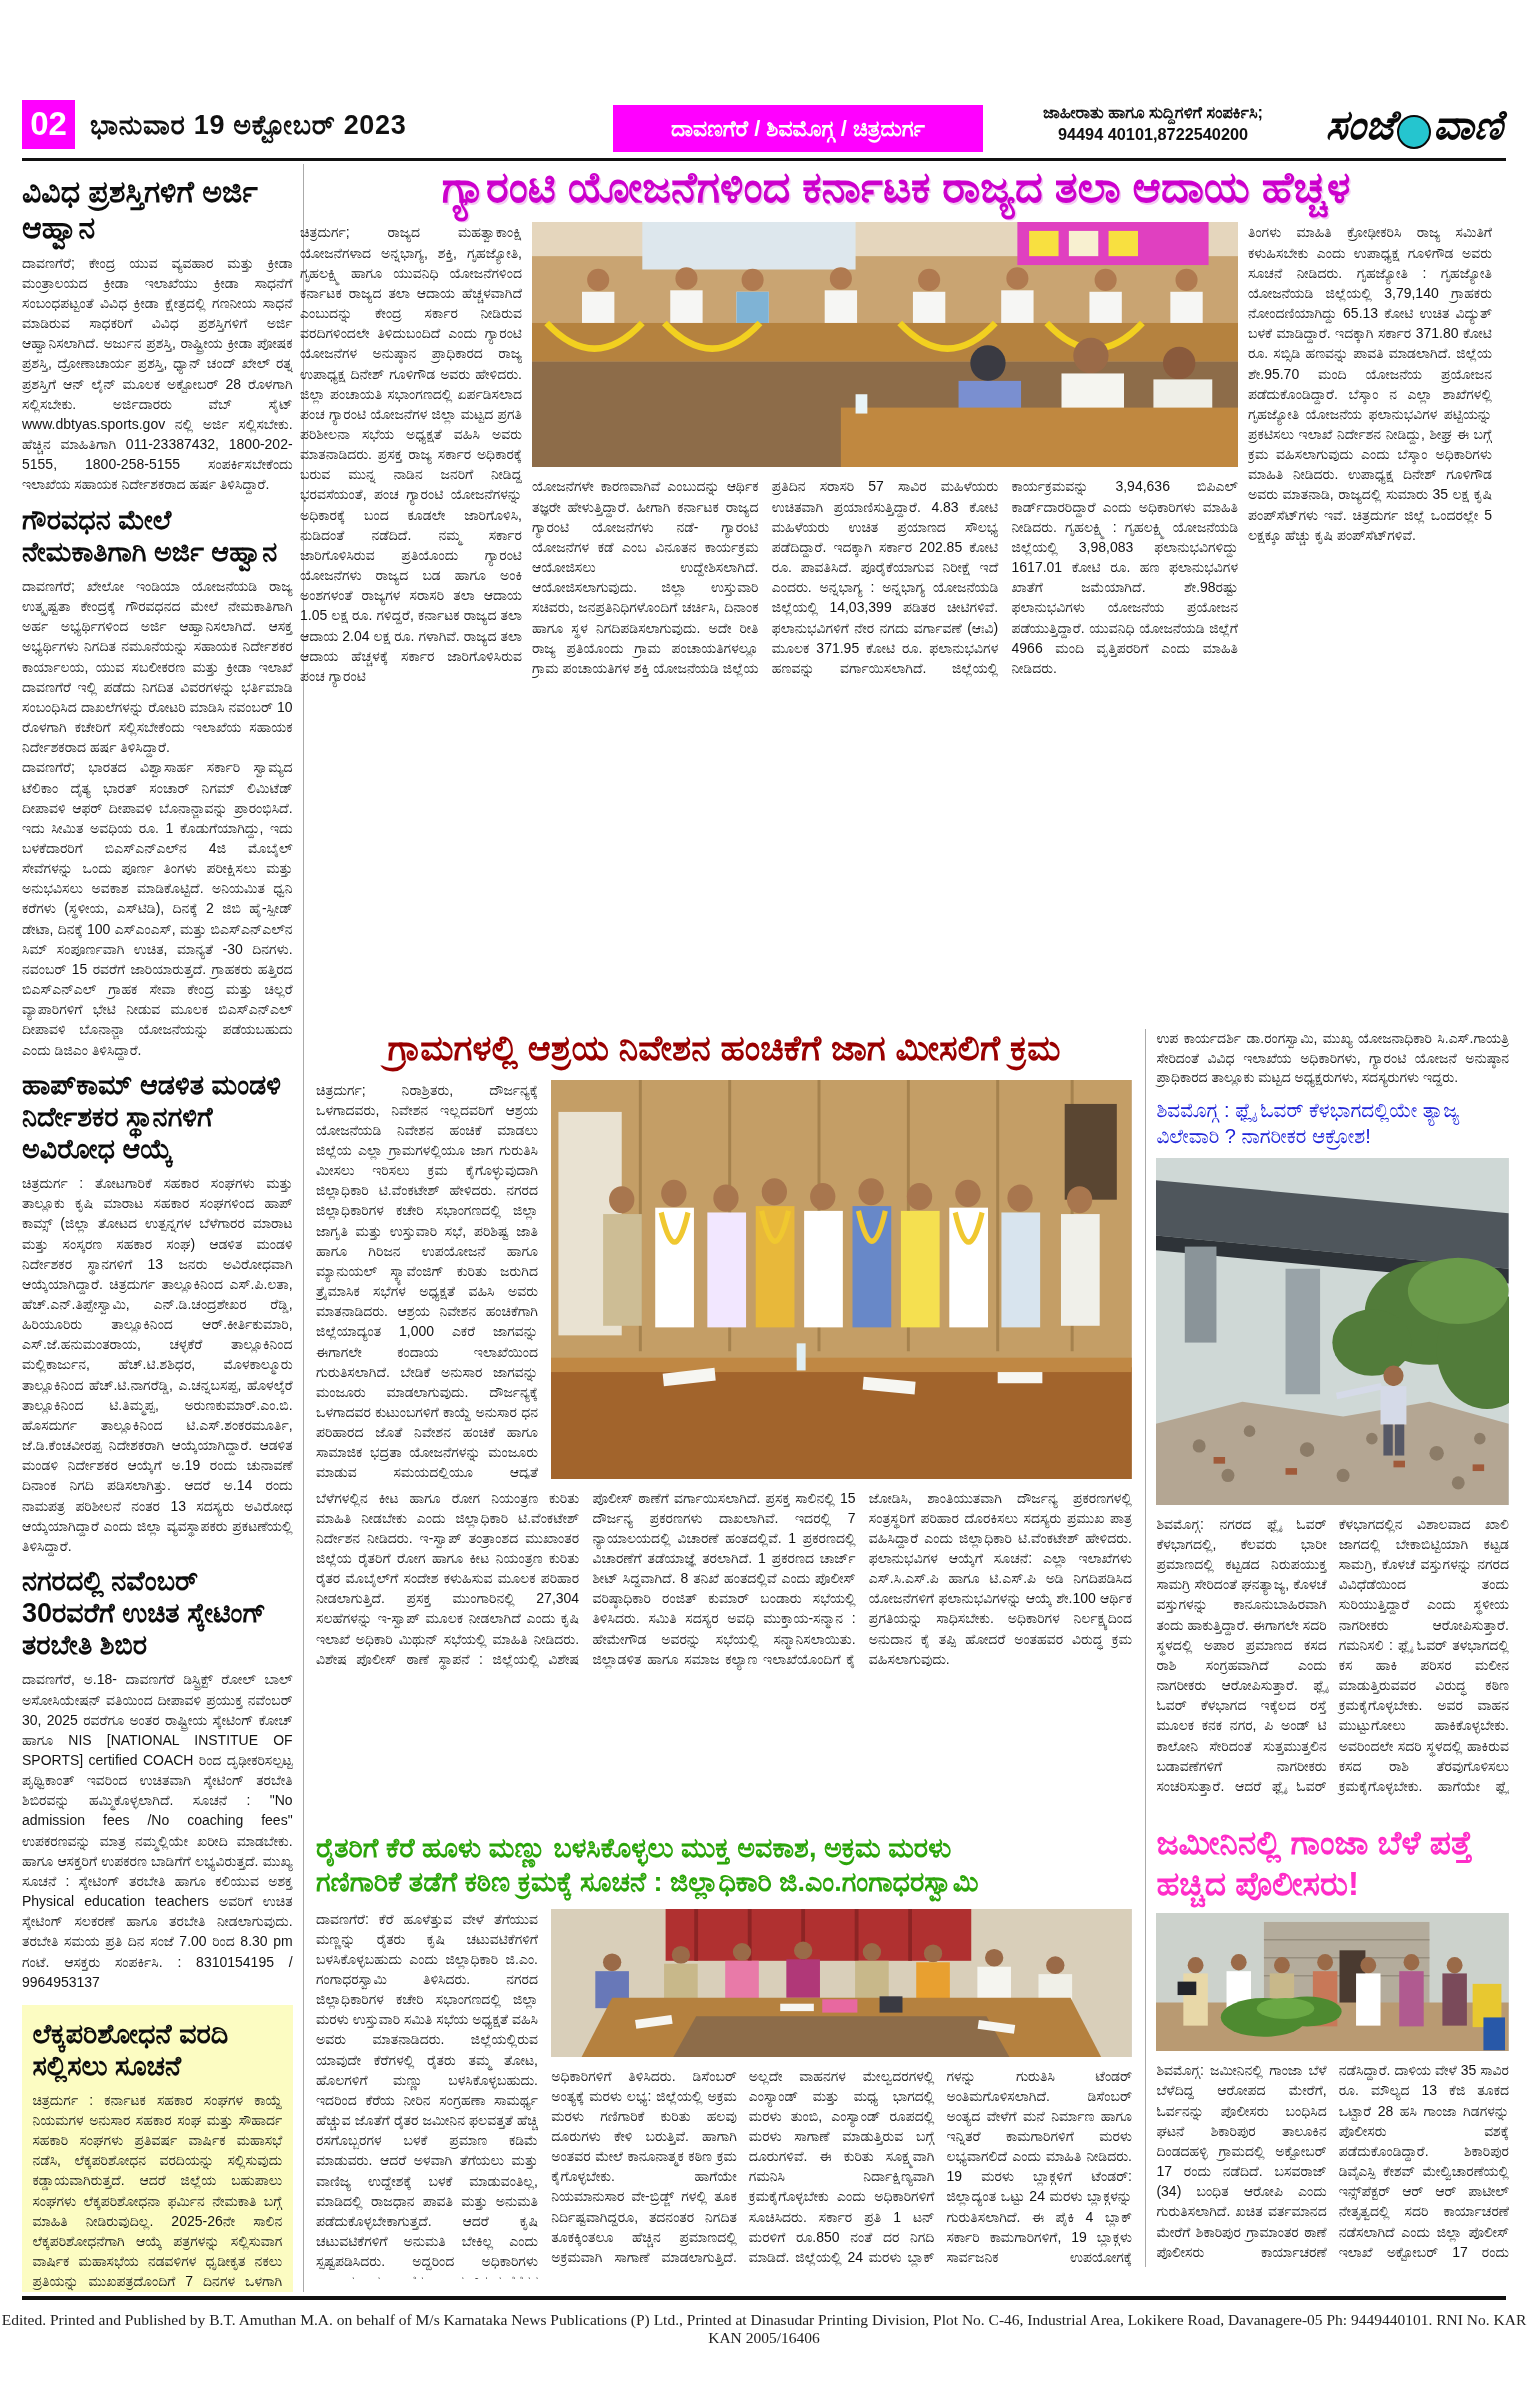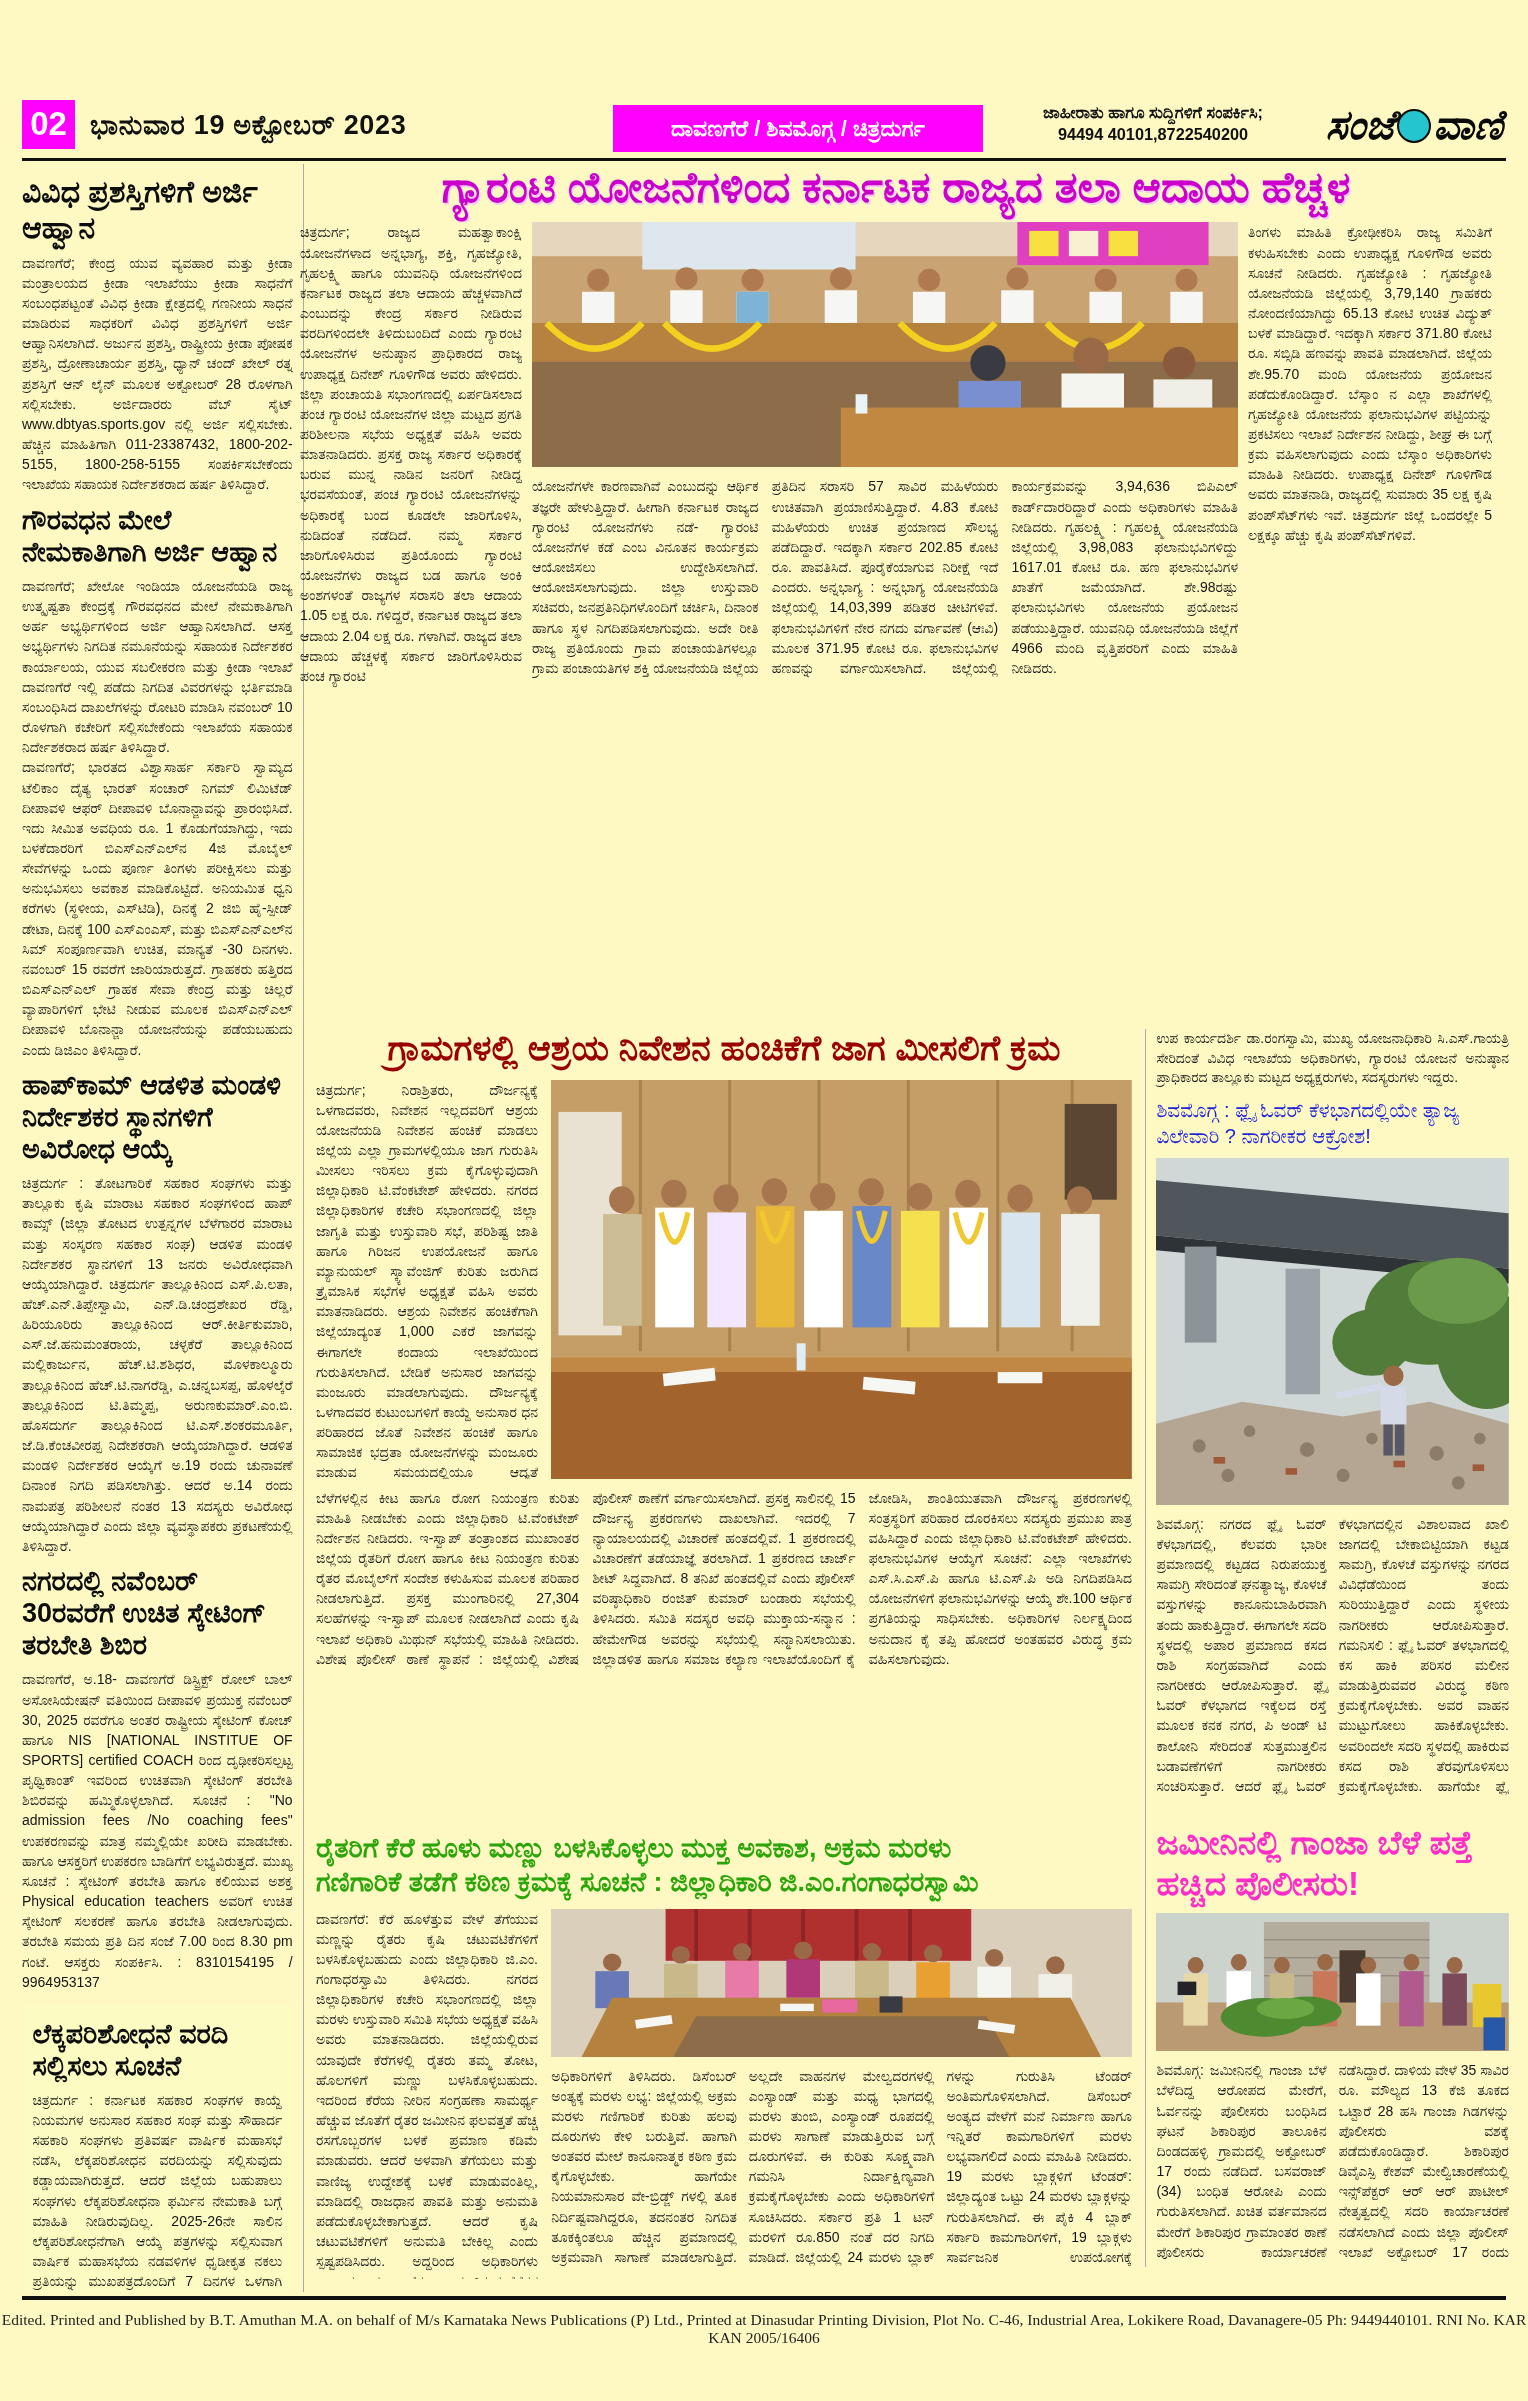--- a/index.html
+++ b/index.html
@@ -1,30 +1,30 @@
 <!DOCTYPE html>
 <html style="font-size:12px"><head>
 <meta charset="utf-8">
 <style>
   * { margin:0; padding:0; box-sizing:border-box; }
   html,body { background:#e9e9e9; }
   .page {
-    position:relative; width:1528px; height:2401px; background:#fef9c3;
+    position:relative; width:1528px; height:2401px; background:#ffffff;
     font-family:"Liberation Sans", sans-serif; color:#111; margin:0 auto; overflow:hidden;
   }
   
   .header { position:absolute; left:22px; top:98px; width:1484px; height:58px; }
   .page-no { position:absolute; left:0; top:1.5px; width:53px; height:49px; background:#ff00ff;
     color:#fff; font-size:33px; font-weight:bold; display:flex; align-items:center; justify-content:center; }
   .date { position:absolute; left:68px; top:12px; font-size:27px; font-weight:bold; letter-spacing:0.7px; }
   .editions { position:absolute; left:591px; top:7.4px; width:370px; height:47px; background:#ff00ff;
     color:#fff; font-size:22px; font-weight:bold; display:flex; align-items:center; justify-content:center; }
   .contact { position:absolute; left:983px; top:3px; width:296px; text-align:center;
     font-size:16.3px; font-weight:bold; line-height:1.35; }
-  .masthead { position:absolute; right:3px; top:4.4px; display:flex; align-items:center;
+  .masthead { position:absolute; right:3px; top:4.4px; display:flex; align-items:flex-end;
     font-size:41px; font-weight:bold; font-style:italic; color:#0a0a0a; }
   .masthead-circle { width:34px; height:34px; border-radius:50%; background:#25c5cf;
     border:2.2px solid #0a0a0a; margin:0 2.2px; flex:0 0 auto; }
   .header-rule { position:absolute; left:22px; top:158px; width:1484px; height:3px; background:#111; }
 
   
   .small-headline { font-size:27px; font-weight:bold; line-height:1.18; margin:10.4px 0 7.4px; color:#0d0d0d; }
   .small-headline.first { font-size:30px; }
   .body-text { font-size:14px; line-height:1.44; text-align:justify; color:#141414; }
 

